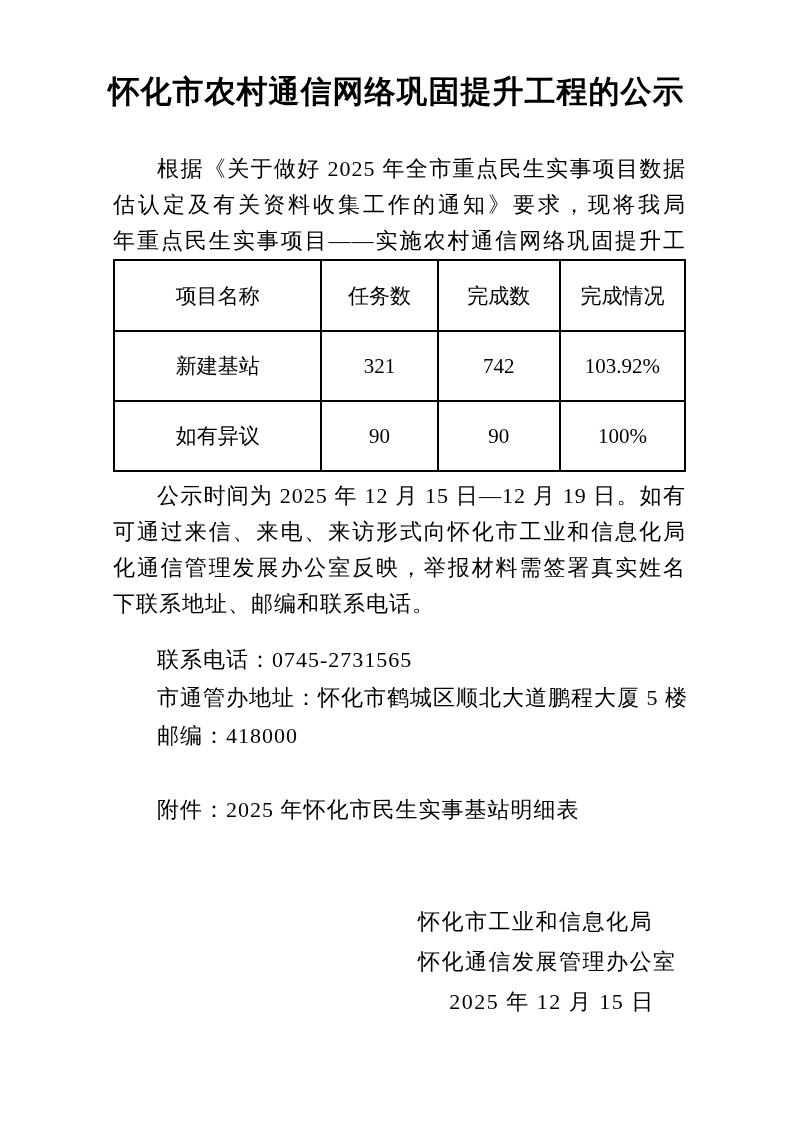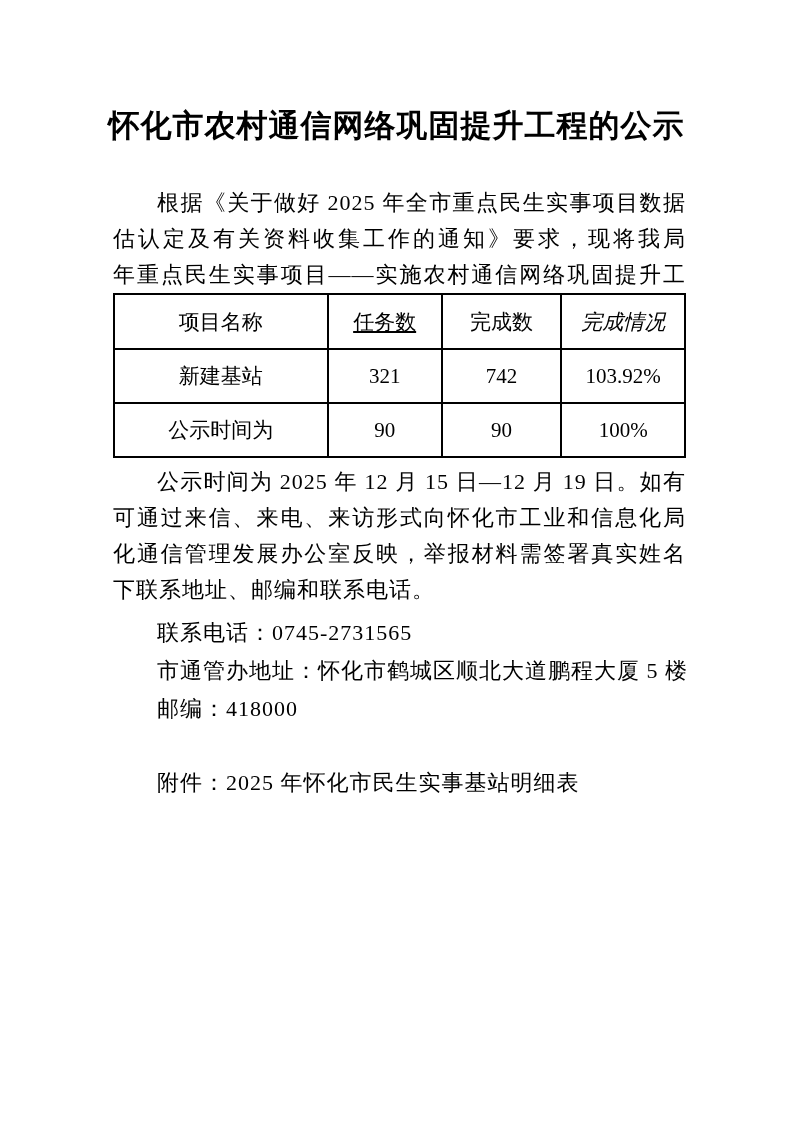--- a/index.html
+++ b/index.html
@@ -6,22 +6,22 @@
   .page {
     position: relative;
     width: 793px;
     height: 1122px;
     background: #ffffff;
     overflow: hidden;
     color: #000000;
     font-family: "Liberation Serif", "DejaVu Serif", serif;
   }
   .doc-title {
-    margin: 0;
-    padding-top: 104px;
+    margin: 8px;
+    padding-top: 62px;
     height: 44px;
     line-height: 44px;
     text-align: center;
     font-family: "Liberation Sans", "DejaVu Sans", sans-serif;
     font-weight: bold;
     font-size: 31px;
     letter-spacing: 1px;
   }
   .content { margin-left: 113px; margin-right: 107px; }
   .line {
@@ -40,30 +40,30 @@
     width: 100%;
     border-collapse: collapse;
     table-layout: fixed;
     font-size: 21px;
   }
   .stats th, .stats td {
     border: 2px solid #000000;
     text-align: center;
     vertical-align: middle;
     font-weight: normal;
-    padding: 8px;
+    padding: 16px;
   }
   .stats th { height: 37px; }
   .stats td { height: 36px; }
   .col-name { width: 39%; }
-  .col-task { width: 19.3%; text-decoration: underline; }
+  .col-task { width: 19.3%; }
   .col-done { width: 20.5%; margin-left: 40px; }
-  .col-rate { width: 21.2%; font-style: italic; }
+  .col-rate { width: 21.2%; }
   .para2 { margin-top: 6px; }
-  .contact { margin-top: 6px; }
+  .contact { margin-top: 19px; }
   .contact .line { line-height: 38px; height: 38px; }
   .attachment { margin-top: 37px; }
   .signature { margin-top: 74px; margin-left: 305px; width: 268px; }
   .sig-line {
     font-size: 22px;
     line-height: 40px;
     height: 40px;
     letter-spacing: 1.5px;
     text-align: left;
     white-space: nowrap;
@@ -94,21 +94,21 @@
         </tr>
       </thead>
       <tbody>
         <tr>
           <td>新建基站</td>
           <td>321</td>
           <td>742</td>
           <td>103.92%</td>
         </tr>
         <tr>
-          <td>公示时间为</td>
+          <td>如有异议</td>
           <td>90</td>
           <td>90</td>
           <td>100%</td>
         </tr>
       </tbody>
     </table>
 
     <div class="para2">
       <div class="line indent fill">公示时间为 2025 年 12 月 15 日—12 月 19 日。如有异议，</div>
       <div class="line fill">可通过来信、来电、来访形式向怀化市工业和信息化局或怀</div>
@@ -117,15 +117,20 @@
     </div>
 
     <div class="contact">
       <div class="line indent">联系电话：0745-2731565</div>
       <div class="line indent">市通管办地址：怀化市鹤城区顺北大道鹏程大厦 5 楼</div>
       <div class="line indent">邮编：418000</div>
     </div>
 
     <div class="line indent attachment">附件：2025 年怀化市民生实事基站明细表</div>
 
+    <div class="signature">
+      <div class="sig-line">怀化市工业和信息化局</div>
+      <div class="sig-line">怀化通信发展管理办公室</div>
+      <div class="sig-line sig-date">2025 年 12 月 15 日</div>
+    </div>
 
   </div>
 </div>
 
 </body></html>

